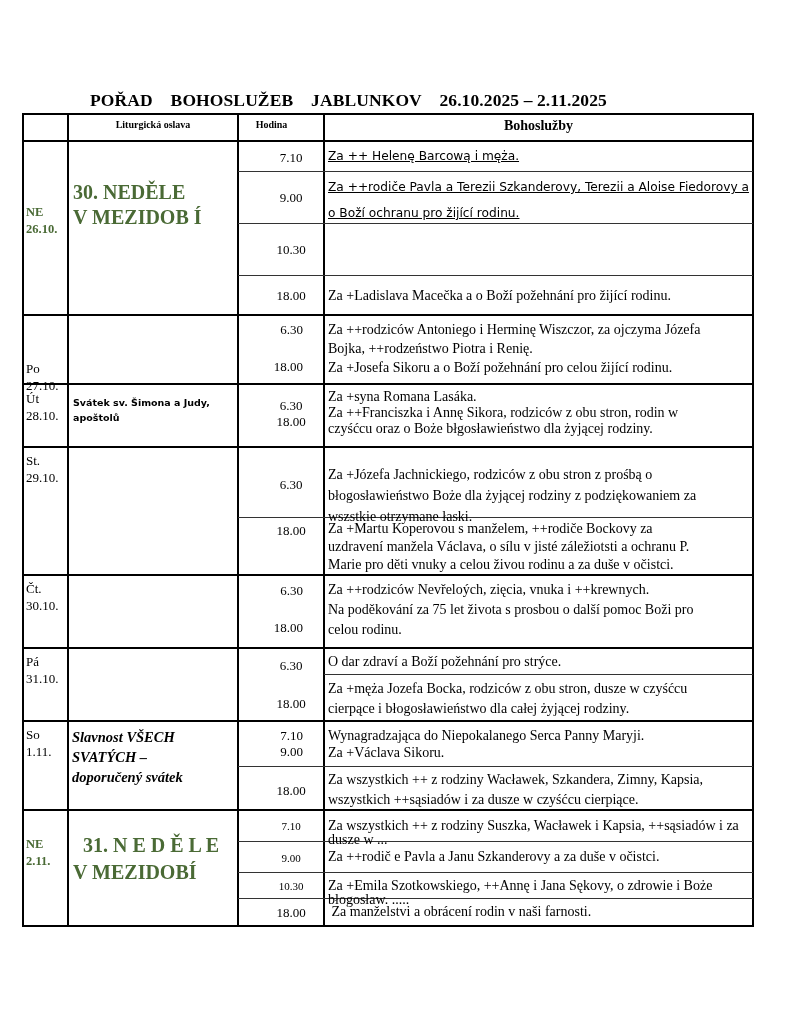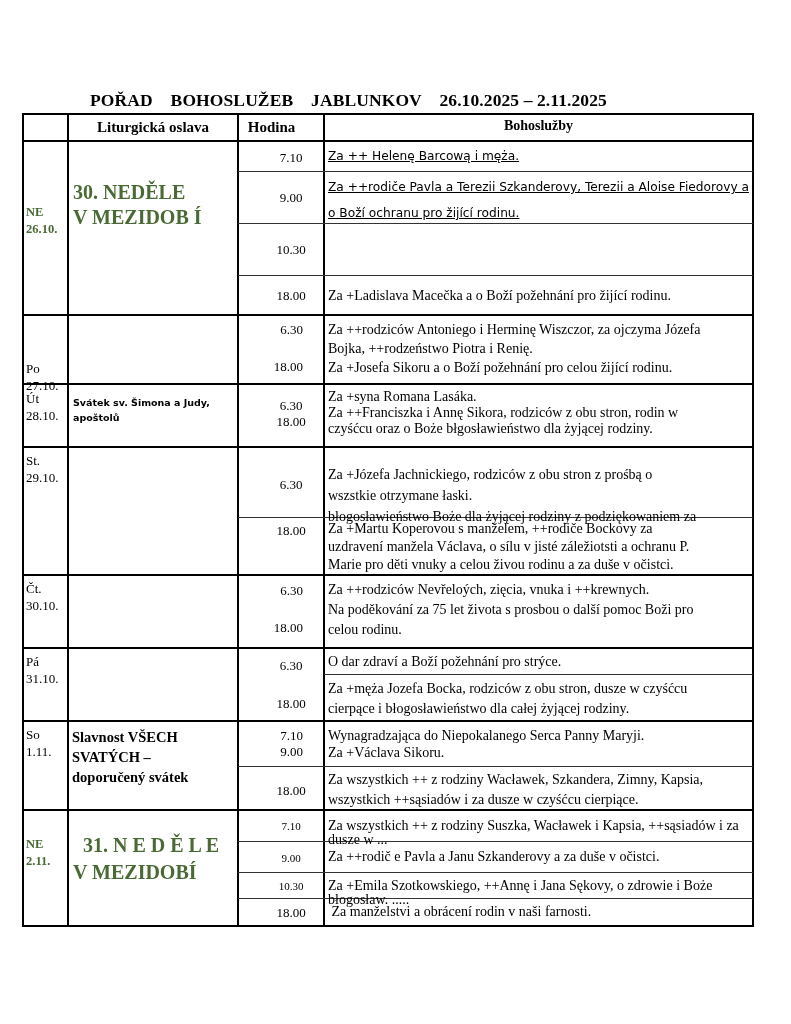--- a/index.html
+++ b/index.html
@@ -7,21 +7,21 @@
   .title {
     position: absolute; left: 90px; top: 90px; width: 560px;
     font-family: "Liberation Serif", serif; font-weight: bold; font-size: 17.5px;
     white-space: pre; letter-spacing: 0.1px;
   }
   .grid { position: absolute; left: 0; top: 0; width: 791px; height: 1024px; }
   .cell { position: absolute; box-sizing: border-box; }
   .hline, .vline { position: absolute; background: #000; }
   .thin { background: #333; }
   .sans { font-family: "DejaVu Sans", sans-serif; text-decoration: underline; }
-  .hdr { font-family: "Liberation Serif", serif; font-weight: bold; font-size: 15px; text-align: center; }
+  .hdr { font-family: "Liberation Serif", serif; font-weight: bold; font-size: 10px; text-align: center; }
   .hdr-big { font-size: 14px; }
   .day { font-family: "Liberation Serif", serif; font-size: 13px; line-height: 17px; left: 26px; width: 40px; }
   .day.green { color: #4a6a35; font-weight: bold; font-size: 12.5px; }
   .feast-green { font-family: "Liberation Serif", serif; font-weight: bold; color: #4a6a35; font-size: 20px; line-height: 25px; }
   .feast-small { font-family: "DejaVu Sans", sans-serif; font-weight: bold; font-size: 9.5px; line-height: 15px; }
   .feast-bold { font-family: "Liberation Serif", serif; font-weight: bold; font-size: 14.5px; line-height: 20px; }
   .time { font-family: "Liberation Serif", serif; font-size: 13px; line-height: 17px; padding-left: 20px; }
   .svc { font-family: "Liberation Serif", serif; font-size: 14px; line-height: 17px; left: 328px; width: 424px; }
   .svc.sans { font-family: "DejaVu Sans", sans-serif; font-size: 12.2px; line-height: 26px; }
   .svc.small { font-size: 14px; line-height: 14px; }
@@ -115,22 +115,22 @@
   </div>
 
   <div class="cell day" style="top:452px;">
     <span class="t-line">St.</span>
     <span class="t-line">29.10.</span>
   </div>
   <div class="cell time" style="left:239px;top:476px;width:84px;text-align:center;">6.30</div>
   <div class="cell time" style="left:239px;top:522px;width:84px;text-align:center;">18.00</div>
   <div class="cell svc" style="top:464px;line-height:21px;">
     <span class="t-line">Za +Józefa Jachnickiego, rodziców z obu stron z prośbą o</span>
+    <span class="t-line">błogosławieństwo Boże dla żyjącej rodziny z podziękowaniem za</span>
     <span class="t-line">wszstkie otrzymane łaski.</span>
-    <span class="t-line">błogosławieństwo Boże dla żyjącej rodziny z podziękowaniem za</span>
   </div>
   <div class="cell svc" style="top:520px;line-height:18px;height:55px;overflow:hidden;">
     <span class="t-line">Za +Martu Koperovou s manželem, ++rodiče Bockovy za</span>
     <span class="t-line">uzdravení manžela Václava, o sílu v jisté záležiotsti a ochranu P.</span>
     <span class="t-line">Marie pro děti vnuky a celou živou rodinu a za duše v očistci.</span>
   </div>
 
   <div class="cell day" style="top:580px;">
     <span class="t-line">Čt.</span>
     <span class="t-line">30.10.</span>
@@ -152,21 +152,21 @@
   <div class="cell svc" style="top:653px;">O dar zdraví a Boží požehnání pro strýce.</div>
   <div class="cell svc" style="top:679px;line-height:20px;">
     <span class="t-line">Za +męża Jozefa Bocka, rodziców z obu stron, dusze w czyśćcu</span>
     <span class="t-line">cierpące i błogosławieństwo dla całej żyjącej rodziny.</span>
   </div>
 
   <div class="cell day" style="top:726px;">
     <span class="t-line">So</span>
     <span class="t-line">1.11.</span>
   </div>
-  <div class="cell feast-bold" style="left:72px;top:727px;width:165px;">
+  <div class="cell feast-bold" style="left:72px;top:727px;width:165px;font-style:italic;">
     <span class="t-line">Slavnost VŠECH</span>
     <span class="t-line">SVATÝCH –</span>
     <span class="t-line">doporučený svátek</span>
   </div>
   <div class="cell time" style="left:239px;top:728px;width:64px;text-align:right;line-height:16px;">
     <span class="t-line">7.10</span>
     <span class="t-line">9.00</span>
   </div>
   <div class="cell time" style="left:239px;top:782px;width:84px;text-align:center;">18.00</div>
   <div class="cell svc" style="top:727px;line-height:17px;">

